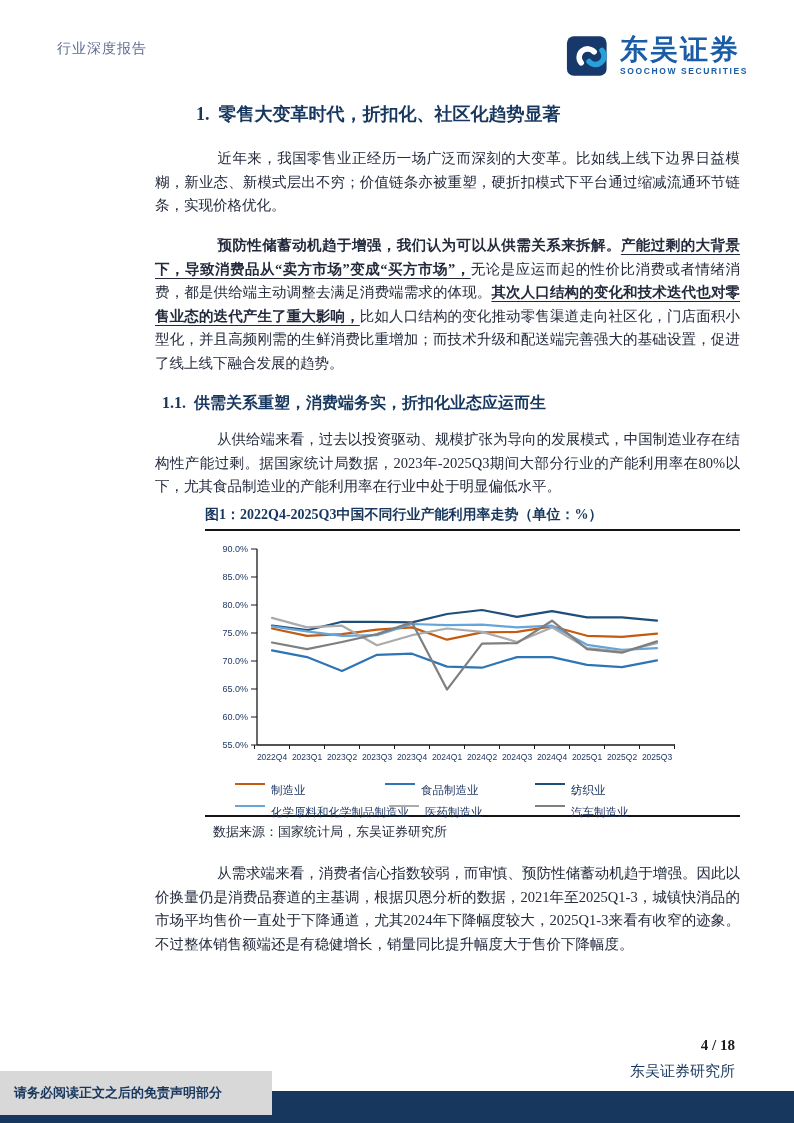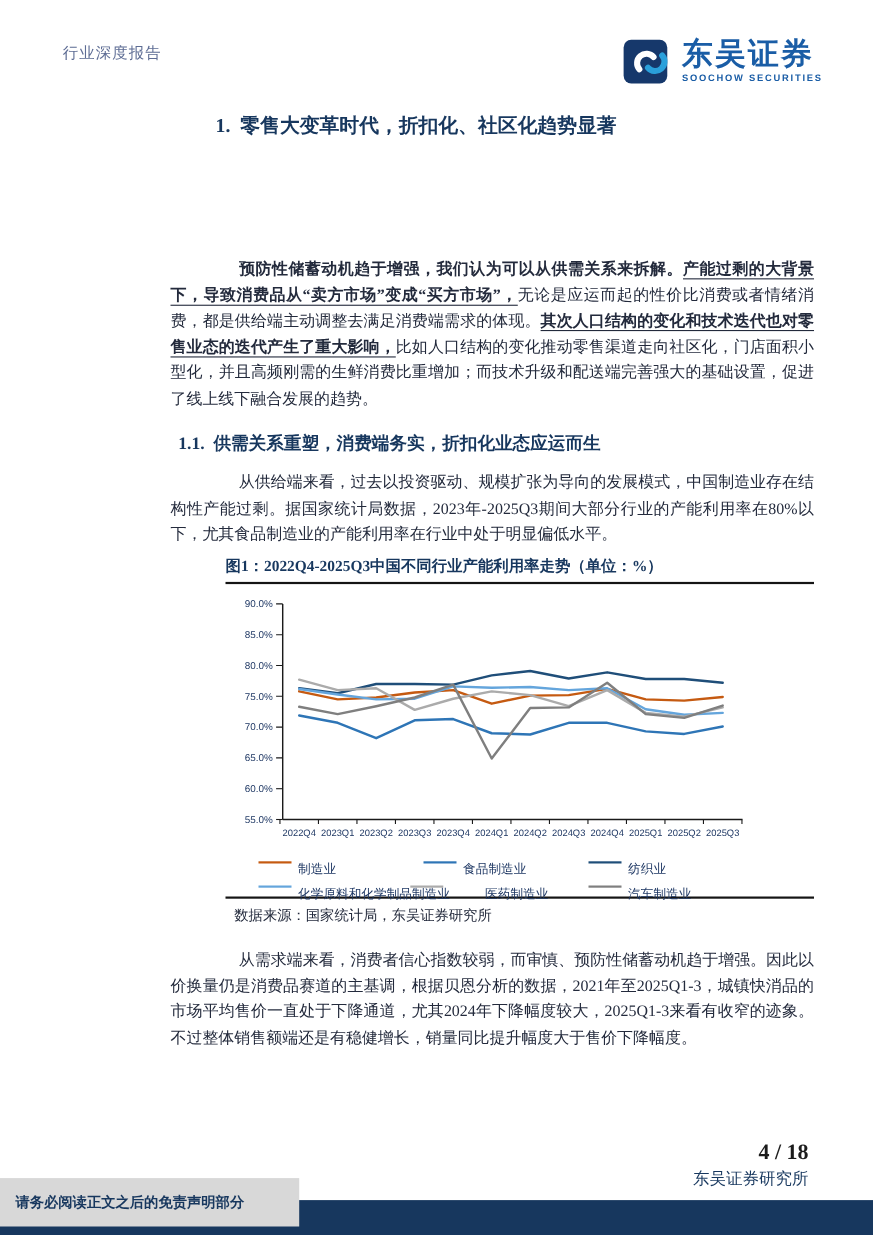--- a/index.html
+++ b/index.html
@@ -29,21 +29,21 @@
   .fig{position:absolute;left:205px;top:506px;width:535px;}
   .fig-title{font-size:14px;font-weight:bold;color:#17375e;margin-bottom:5px;white-space:pre-wrap;}
   .fig-rule{height:0;border-top:2.6px solid #141414;}
   .fig-chart{display:block;margin-top:2px;}
   .legend{position:relative;height:44px;}
   .legend-item{position:absolute;display:flex;align-items:flex-start;height:20px;margin-top:12px;}
   .legend-swatch{width:30px;height:0;border-top:2.5px solid #000;margin-right:6px;}
   .legend-label{font-size:11.5px;color:#1f3864;white-space:nowrap;}
   .fig-source{font-size:13px;color:#232a3c;padding:6px 0 0 8px;}
   
-  .page-num{position:absolute;right:59px;top:1037px;font-size:20px;font-weight:bold;color:#1b1b1b;}
+  .page-num{position:absolute;right:59px;top:1037px;font-size:15px;font-weight:bold;color:#1b1b1b;}
   .institute{position:absolute;right:59px;top:1062px;font-size:15px;color:#17375e;text-align:center;}
   .disclaimer-box{position:absolute;left:0;top:1071px;width:258px;height:44px;background:#d8d8d8;
       z-index:2;display:flex;align-items:center;padding-left:14px;}
   .disclaimer-text{font-size:13px;font-weight:bold;color:#17375e;}
   .bottom-bar{position:absolute;left:0;top:1091px;width:794px;height:32px;background:#17375e;z-index:1;}
 </style>
 </head>
 <body>
 
 <div class="page">
@@ -57,20 +57,21 @@
     </svg>
     <div class="logo-text">
       <span class="logo-cn">东吴证券</span>
       <span class="logo-en">SOOCHOW SECURITIES</span>
     </div>
   </div>
 
   <div class="h1">1.  零售大变革时代，折扣化、社区化趋势显著</div>
   <div class="h2">1.1.  供需关系重塑，消费端务实，折扣化业态应运而生</div>
 
+  <div class="para p1"><span class="ind"></span><span>近年来，我国零售业正经历一场广泛而深刻的大变革。比如线上线下边界日益模糊，新业态、新模式层出不穷；价值链条亦被重塑，硬折扣模式下平台通过缩减流通环节链条，实现价格优化。</span></div>
   <div class="para p2"><span class="ind"></span><span class="run-b">预防性储蓄动机趋于增强，我们认为可以从供需关系来拆解。</span><span class="run-u">产能过剩的大背景下，导致消费品从“卖方市场”变成“买方市场”，</span><span>无论是应运而起的性价比消费或者情绪消费，都是供给端主动调整去满足消费端需求的体现。</span><span class="run-u">其次人口结构的变化和技术迭代也对零售业态的迭代产生了重大影响，</span><span>比如人口结构的变化推动零售渠道走向社区化，门店面积小型化，并且高频刚需的生鲜消费比重增加；而技术升级和配送端完善强大的基础设置，促进了线上线下融合发展的趋势。</span></div>
   <div class="para p3"><span class="ind"></span><span>从供给端来看，过去以投资驱动、规模扩张为导向的发展模式，中国制造业存在结构性产能过剩。据国家统计局数据，2023年-2025Q3期间大部分行业的产能利用率在80%以下，尤其食品制造业的产能利用率在行业中处于明显偏低水平。</span></div>
   <div class="para p4"><span class="ind"></span><span>从需求端来看，消费者信心指数较弱，而审慎、预防性储蓄动机趋于增强。因此以价换量仍是消费品赛道的主基调，根据贝恩分析的数据，2021年至2025Q1-3，城镇快消品的市场平均售价一直处于下降通道，尤其2024年下降幅度较大，2025Q1-3来看有收窄的迹象。不过整体销售额端还是有稳健增长，销量同比提升幅度大于售价下降幅度。</span></div>
 
   <div class="fig">
     <div class="fig-title">图1：2022Q4-2025Q3中国不同行业产能利用率走势（单位：%）</div>
     <div class="fig-rule"></div>
     <svg id="chart-svg" class="fig-chart" width="535" height="238" viewBox="0 0 535 238">
         <line x1="52" y1="16" x2="52" y2="212" stroke="#1a1a1a" stroke-width="1.3"></line>
         <line x1="52" y1="212" x2="470" y2="212" stroke="#1a1a1a" stroke-width="1.3"></line>
@@ -132,21 +133,21 @@
           <span class="legend-label">食品制造业</span>
         </div>
         <div class="legend-item" style="left: 330px; top: 0px;">
           <span class="legend-swatch" style="border-top-color: rgb(31, 78, 121);"></span>
           <span class="legend-label">纺织业</span>
         </div>
         <div class="legend-item" style="left: 30px; top: 22px;">
           <span class="legend-swatch" style="border-top-color: rgb(100, 165, 220);"></span>
           <span class="legend-label">化学原料和化学制品制造业</span>
         </div>
-        <div class="legend-item" style="left: 168px; top: 22px; gap: 32px;">
+        <div class="legend-item" style="left: 184px; top: 22px;">
           <span class="legend-swatch" style="border-top-color: rgb(171, 171, 171);"></span>
           <span class="legend-label">医药制造业</span>
         </div>
         <div class="legend-item" style="left: 330px; top: 22px;">
           <span class="legend-swatch" style="border-top-color: rgb(127, 127, 127);"></span>
           <span class="legend-label">汽车制造业</span>
         </div>
       </div>
     <div class="fig-rule"></div>
     <div class="fig-source">数据来源：国家统计局，东吴证券研究所</div>

